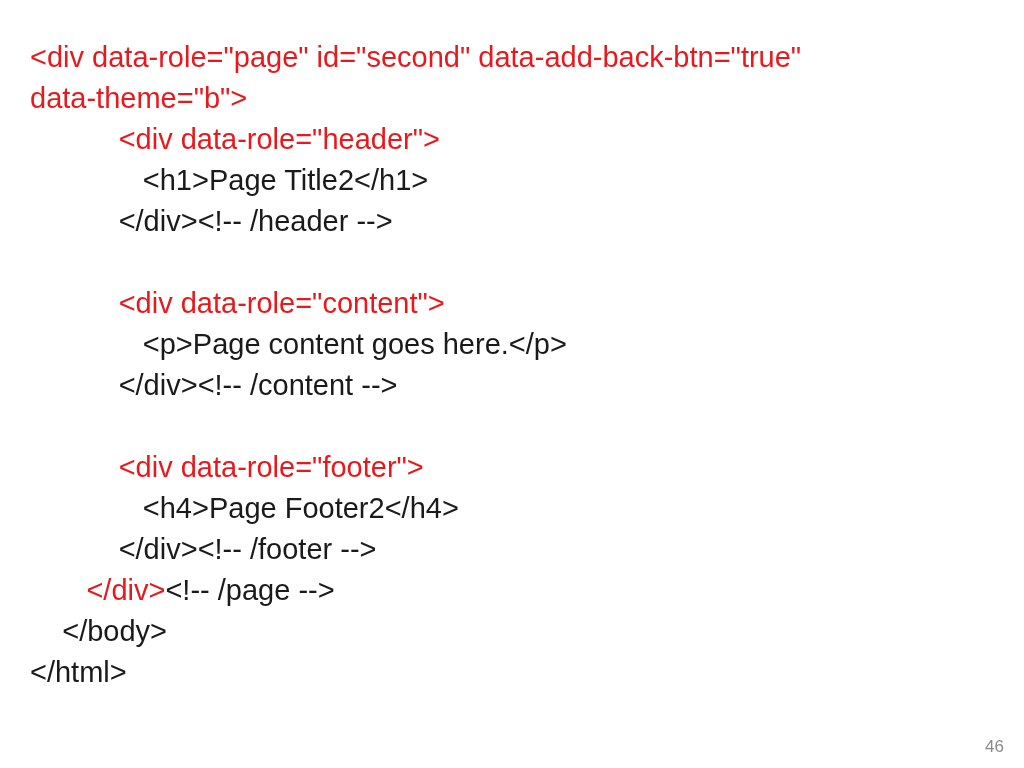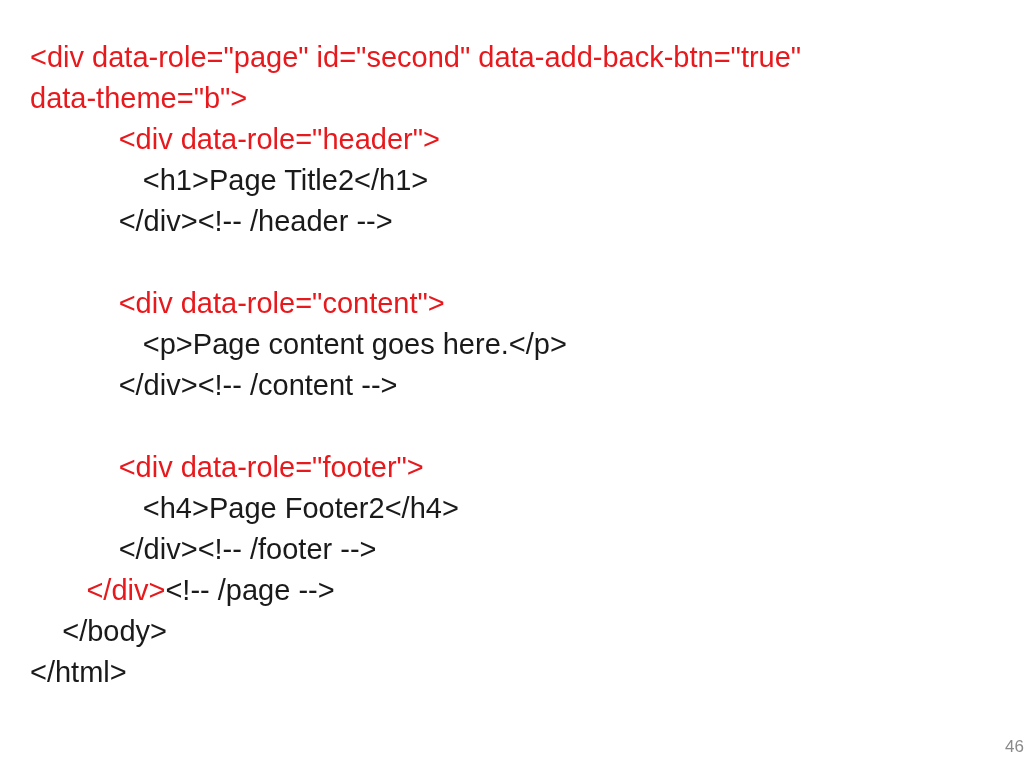--- a/index.html
+++ b/index.html
@@ -24,21 +24,21 @@
     white-space: pre;
     font-weight: 400;
   }
   .code-line {
     height: 41px;
   }
   .seg-red   { color: var(--tag-red, #e8191d); }
   .seg-black { color: var(--code-black, #1a1a1a); }
   .page-number {
     position: absolute;
-    right: 0;
+    right: 20px;
     bottom: 11px;
     font-size: 17px;
     color: var(--page-gray, #8a8a8a);
   }
 </style>
 </head>
 <body>
 
 <div class="slide">
   <div class="code-block" id="code-block"><div class="code-line"><span class="seg-red">&lt;div data-role="page" id="second" data-add-back-btn="true"</span></div><div class="code-line"><span class="seg-red">data-theme="b"&gt;</span></div><div class="code-line"><span class="seg-red">           &lt;div data-role="header"&gt;</span></div><div class="code-line"><span class="seg-black">              &lt;h1&gt;Page Title2&lt;/h1&gt;</span></div><div class="code-line"><span class="seg-black">           &lt;/div&gt;&lt;!-- /header --&gt;</span></div><div class="code-line"></div><div class="code-line"><span class="seg-red">           &lt;div data-role="content"&gt;</span></div><div class="code-line"><span class="seg-black">              &lt;p&gt;Page content goes here.&lt;/p&gt;</span></div><div class="code-line"><span class="seg-black">           &lt;/div&gt;&lt;!-- /content --&gt;</span></div><div class="code-line"></div><div class="code-line"><span class="seg-red">           &lt;div data-role="footer"&gt;</span></div><div class="code-line"><span class="seg-black">              &lt;h4&gt;Page Footer2&lt;/h4&gt;</span></div><div class="code-line"><span class="seg-black">           &lt;/div&gt;&lt;!-- /footer --&gt;</span></div><div class="code-line"><span class="seg-red">       &lt;/div&gt;</span><span class="seg-black">&lt;!-- /page --&gt;</span></div><div class="code-line"><span class="seg-black">    &lt;/body&gt;</span></div><div class="code-line"><span class="seg-black">&lt;/html&gt;</span></div></div>

